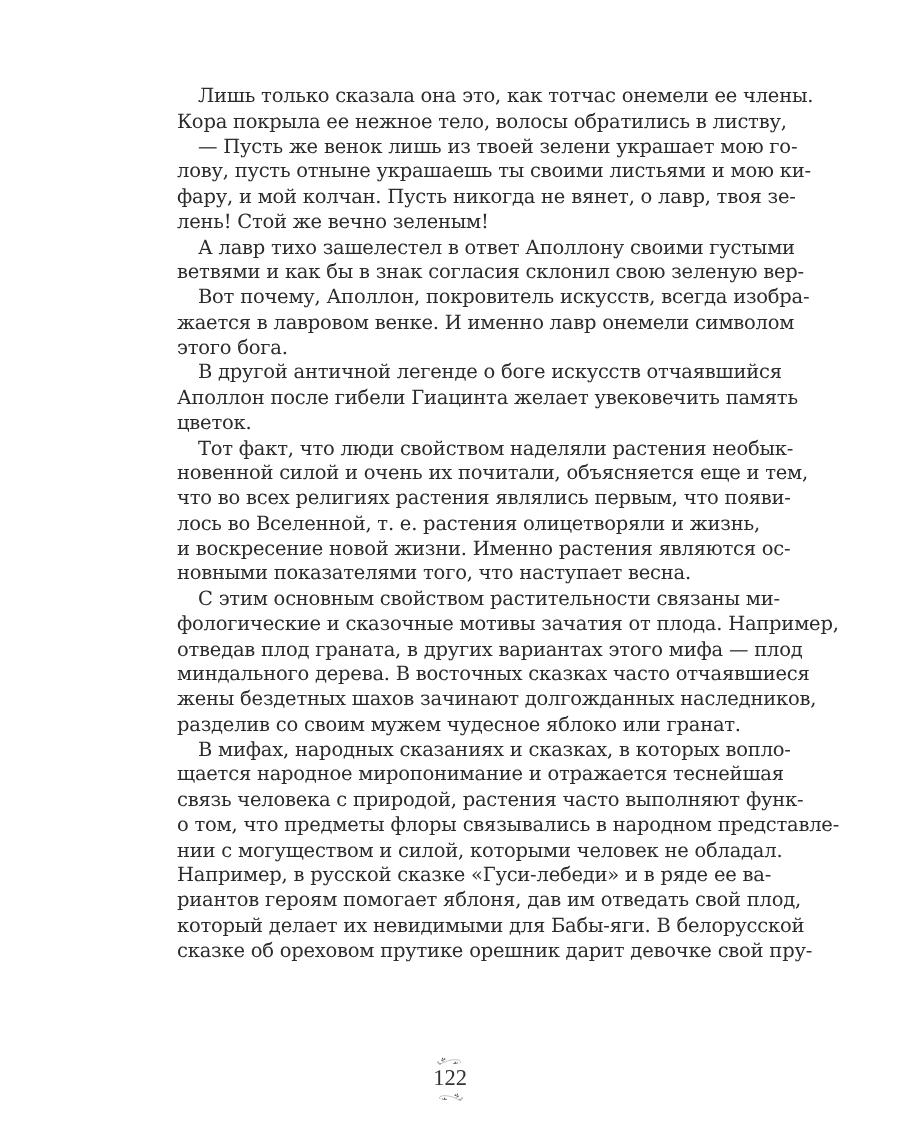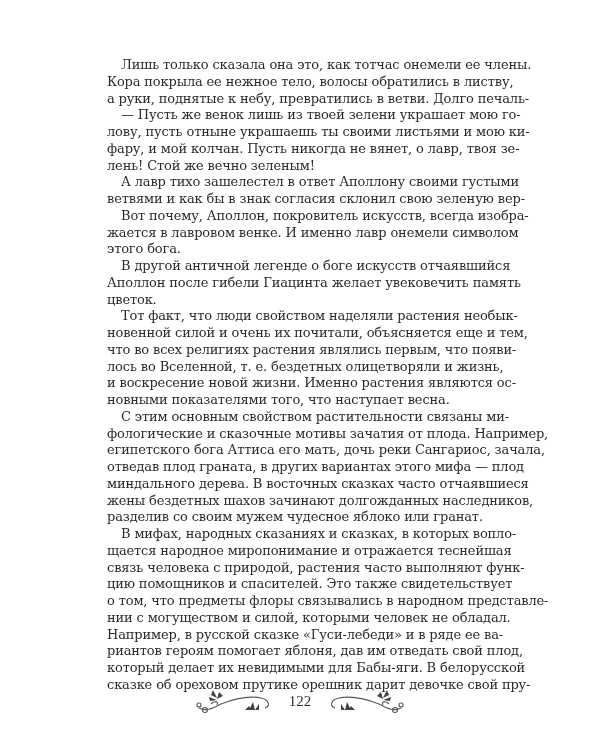--- a/index.html
+++ b/index.html
@@ -6,69 +6,67 @@
   body { width: 600px; height: 750px; position: relative; overflow: hidden; }
   .page {
     position: absolute; left: 107px; top: 57px; width: 388px;
     font-family: "DejaVu Serif", "Liberation Serif", serif;
     color: #2b2b2b;
   }
   .line {
     height: 16.75px; line-height: 16.75px; font-size: 13px;
     white-space: nowrap; text-align: justify; text-align-last: justify;
     letter-spacing: -0.15px;
+    margin-left: 11px;
   }
   .line.last { text-align-last: left; }
   .line.indent { padding-left: 14px; }
   .footer {
-    position: absolute; left: 0; top: 686px; width: 600px; height: 30px;
-    display: flex; align-items: center; justify-content: center;
+    position: absolute; left: 0; top: 704px; width: 600px; height: 30px;
+    display: flex; align-items: center; justify-content: center; flex-direction: column;
   }
   .ornament { width: 90px; height: 30px; }
   .pagenum {
     font-family: "Liberation Serif", serif; font-size: 15px; color: #333;
     margin: 0 8px;
   }
 </style>
 </head>
 <body>
 
 <div class="page" id="page-body">
     <div class="line indent">Лишь только сказала она это, как тотчас онемели ее члены.</div>
     <div class="line">Кора покрыла ее нежное тело, волосы обратились в листву,</div>
-    <div class="line">а руки, поднятые к небу, превратились в ветви. Долго печаль-</div>
     <div class="line indent">— Пусть же венок лишь из твоей зелени украшает мою го-</div>
     <div class="line">лову, пусть отныне украшаешь ты своими листьями и мою ки-</div>
     <div class="line">фару, и мой колчан. Пусть никогда не вянет, о лавр, твоя зе-</div>
     <div class="line last">лень! Стой же вечно зеленым!</div>
     <div class="line indent">А лавр тихо зашелестел в ответ Аполлону своими густыми</div>
     <div class="line">ветвями и как бы в знак согласия склонил свою зеленую вер-</div>
     <div class="line indent">Вот почему, Аполлон, покровитель искусств, всегда изобра-</div>
     <div class="line">жается в лавровом венке. И именно лавр онемели символом</div>
     <div class="line last">этого бога.</div>
     <div class="line indent">В другой античной легенде о боге искусств отчаявшийся</div>
     <div class="line">Аполлон после гибели Гиацинта желает увековечить память</div>
     <div class="line last">цветок.</div>
     <div class="line indent">Тот факт, что люди свойством наделяли растения необык-</div>
     <div class="line">новенной силой и очень их почитали, объясняется еще и тем,</div>
     <div class="line">что во всех религиях растения являлись первым, что появи-</div>
-    <div class="line">лось во Вселенной, т. е. бездетных олицетворяли и жизнь,</div>
+    <div class="line">лось во Вселенной, т. е. растения олицетворяли и жизнь,</div>
     <div class="line">и воскресение новой жизни. Именно растения являются ос-</div>
     <div class="line last">новными показателями того, что наступает весна.</div>
     <div class="line indent">С этим основным свойством растительности связаны ми-</div>
     <div class="line">фологические и сказочные мотивы зачатия от плода. Например,</div>
-    <div class="line">египетского бога Аттиса его мать, дочь реки Сангариос, зачала,</div>
     <div class="line">отведав плод граната, в других вариантах этого мифа — плод</div>
     <div class="line">миндального дерева. В восточных сказках часто отчаявшиеся</div>
     <div class="line">жены бездетных шахов зачинают долгожданных наследников,</div>
     <div class="line last">разделив со своим мужем чудесное яблоко или гранат.</div>
     <div class="line indent">В мифах, народных сказаниях и сказках, в которых вопло-</div>
     <div class="line">щается народное миропонимание и отражается теснейшая</div>
     <div class="line">связь человека с природой, растения часто выполняют функ-</div>
-    <div class="line">цию помощников и спасителей. Это также свидетельствует</div>
     <div class="line">о том, что предметы флоры связывались в народном представле-</div>
     <div class="line">нии с могуществом и силой, которыми человек не обладал.</div>
     <div class="line">Например, в русской сказке «Гуси-лебеди» и в ряде ее ва-</div>
     <div class="line">риантов героям помогает яблоня, дав им отведать свой плод,</div>
     <div class="line">который делает их невидимыми для Бабы-яги. В белорусской</div>
     <div class="line">сказке об ореховом прутике орешник дарит девочке свой пру-</div>
   </div>
 
 <div class="footer">
   <svg class="ornament" viewBox="0 0 90 30">

